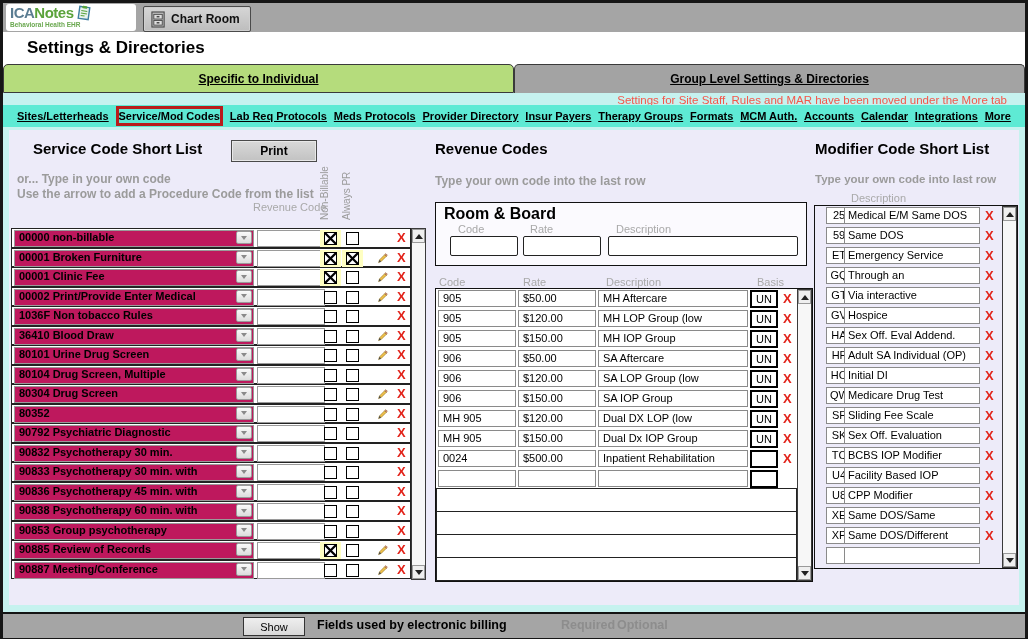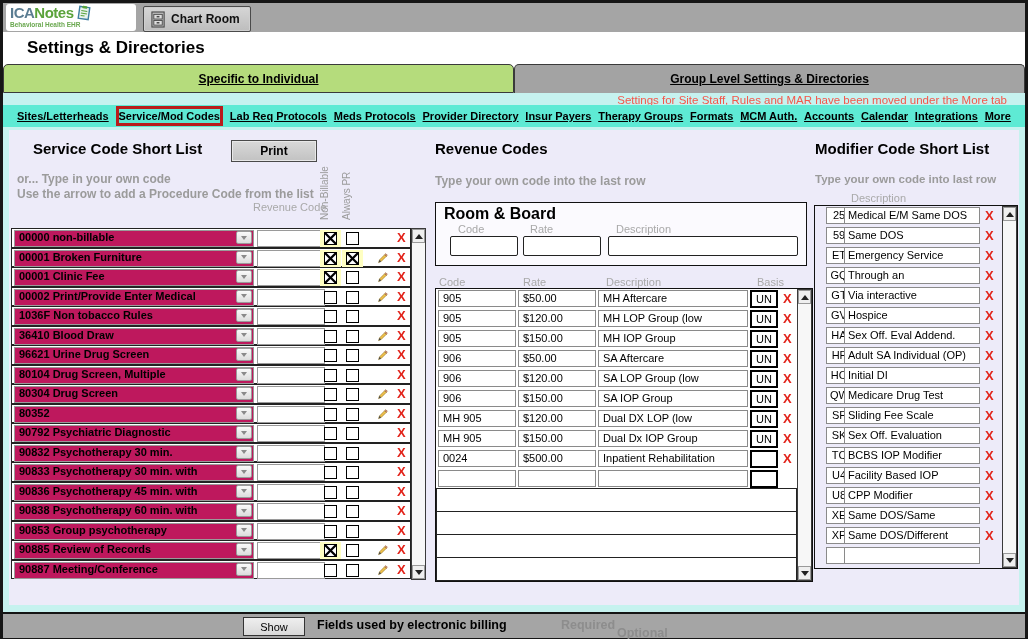--- a/index.html
+++ b/index.html
@@ -117,21 +117,21 @@
   .mc-code{left:1px;width:26px;text-align:center;margin-left:10px;} .mc-desc{left:29px;width:136px;}
   .mc-x{position:absolute;left:170px;top:3px;}
   .mod-border{position:absolute;left:-1px;top:-1px;right:-1px;bottom:-1px;border:1.5px solid #111;pointer-events:none;}
 
   
   .bottombar{left:3px;right:3px;top:612px;height:24px;background:#a5a5a5;border-top:2px solid #141414;box-sizing:content-box;}
   .showbtn{left:240px;top:3px;width:60px;height:17px;background:linear-gradient(#efefef,#d8d8d8);
         border:1px solid #333;display:flex;align-items:center;justify-content:center;font-size:11px;color:#000;}
   .eb-label{left:314px;top:4px;font-size:12.5px;font-weight:bold;color:#000;}
   .req-label{left:558px;top:4px;font-size:12.5px;font-weight:bold;color:#8d8d8d;}
-  .opt-label{left:614px;top:12px;font-size:12.5px;font-weight:bold;color:#8d8d8d;}
+  .opt-label{left:614px;top:4px;font-size:12.5px;font-weight:bold;color:#8d8d8d;}
 </style>
 </head>
 <body>
 
 <div class="abs topbar">
   <div class="abs logo">
     <div class="logo-row">
       <span class="logo-ica">ICA</span>
       <span class="logo-notes">Notes</span>
       <svg width="16" height="16" viewBox="0 0 16 16" style="margin-left:2px;">
@@ -317,21 +317,21 @@
           </div>
           <span class="svc-pencil"><svg width="13" height="13" viewBox="0 0 16 16">
               <path d="M10.6 3.4 L12 2 L14 4 L12.6 5.4 Z" fill="#d98a7a" stroke="#8a5a1f" stroke-width="0.7"></path>
               <path d="M3.2 13 L4.4 9.6 L10.6 3.4 L12.6 5.4 L6.4 11.6 Z" fill="#f0c14b" stroke="#8a6d1f" stroke-width="0.7"></path>
               <path d="M3.2 13 L4.4 9.6 L6.4 11.6 Z" fill="#4a4a4a"></path>
             </svg></span>
           <span class="delx svc-x">X</span>
         </div>
         <div class="svc-row">
           <div class="combo">
-            <span class="combo-text">96621 Urine Drug Screen</span>
+            <span class="combo-text">80101 Urine Drug Screen</span>
             <span class="combo-btn">
               <span class="combo-tri"></span>
             </span>
           </div>
           <div class="rev-input"></div>
           <div class="cbwrap svc-cb1">
             <div class="cb"></div>
           </div>
           <div class="cbwrap svc-cb2">
             <div class="cb"></div>

